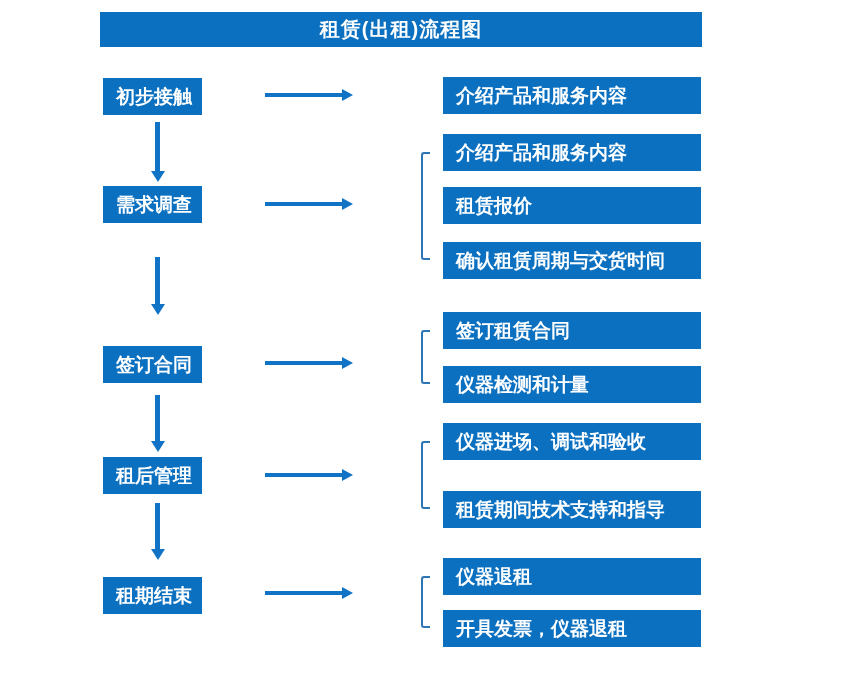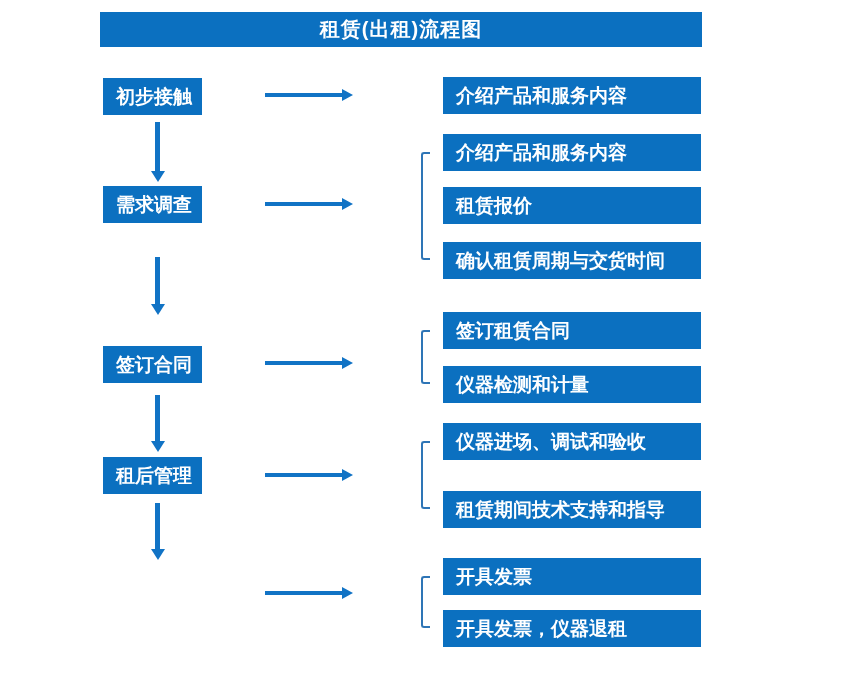--- a/index.html
+++ b/index.html
@@ -56,20 +56,21 @@
 <body>
 
 <div class="canvas">
 
   <div class="title-bar">租赁(出租)流程图</div>
 
   <div class="box left-box" style="top:78px">初步接触</div>
   <div class="box left-box" style="top:186px">需求调查</div>
   <div class="box left-box" style="top:346px">签订合同</div>
   <div class="box left-box" style="top:457px">租后管理</div>
+  <div class="box left-box" style="top:577px">租期结束</div>
 
   <div class="varrow" style="top:122px">
     <div class="vstem" style="height:49px"></div>
     <div class="vhead"></div>
   </div>
   <div class="varrow" style="top:257px">
     <div class="vstem" style="height:47px"></div>
     <div class="vhead"></div>
   </div>
   <div class="varrow" style="top:395px">
@@ -112,16 +113,16 @@
   <div class="box right-box" style="top:134px">介绍产品和服务内容</div>
   <div class="box right-box" style="top:187px">租赁报价</div>
   <div class="box right-box" style="top:242px">确认租赁周期与交货时间</div>
 
   <div class="box right-box" style="top:312px">签订租赁合同</div>
   <div class="box right-box" style="top:366px">仪器检测和计量</div>
 
   <div class="box right-box" style="top:423px">仪器进场、调试和验收</div>
   <div class="box right-box" style="top:491px">租赁期间技术支持和指导</div>
 
-  <div class="box right-box" style="top:558px">开具发票</div>
+  <div class="box right-box" style="top:558px">仪器退租</div>
   <div class="box right-box" style="top:610px">开具发票，仪器退租</div>
 
 </div>
 
 </body></html>

